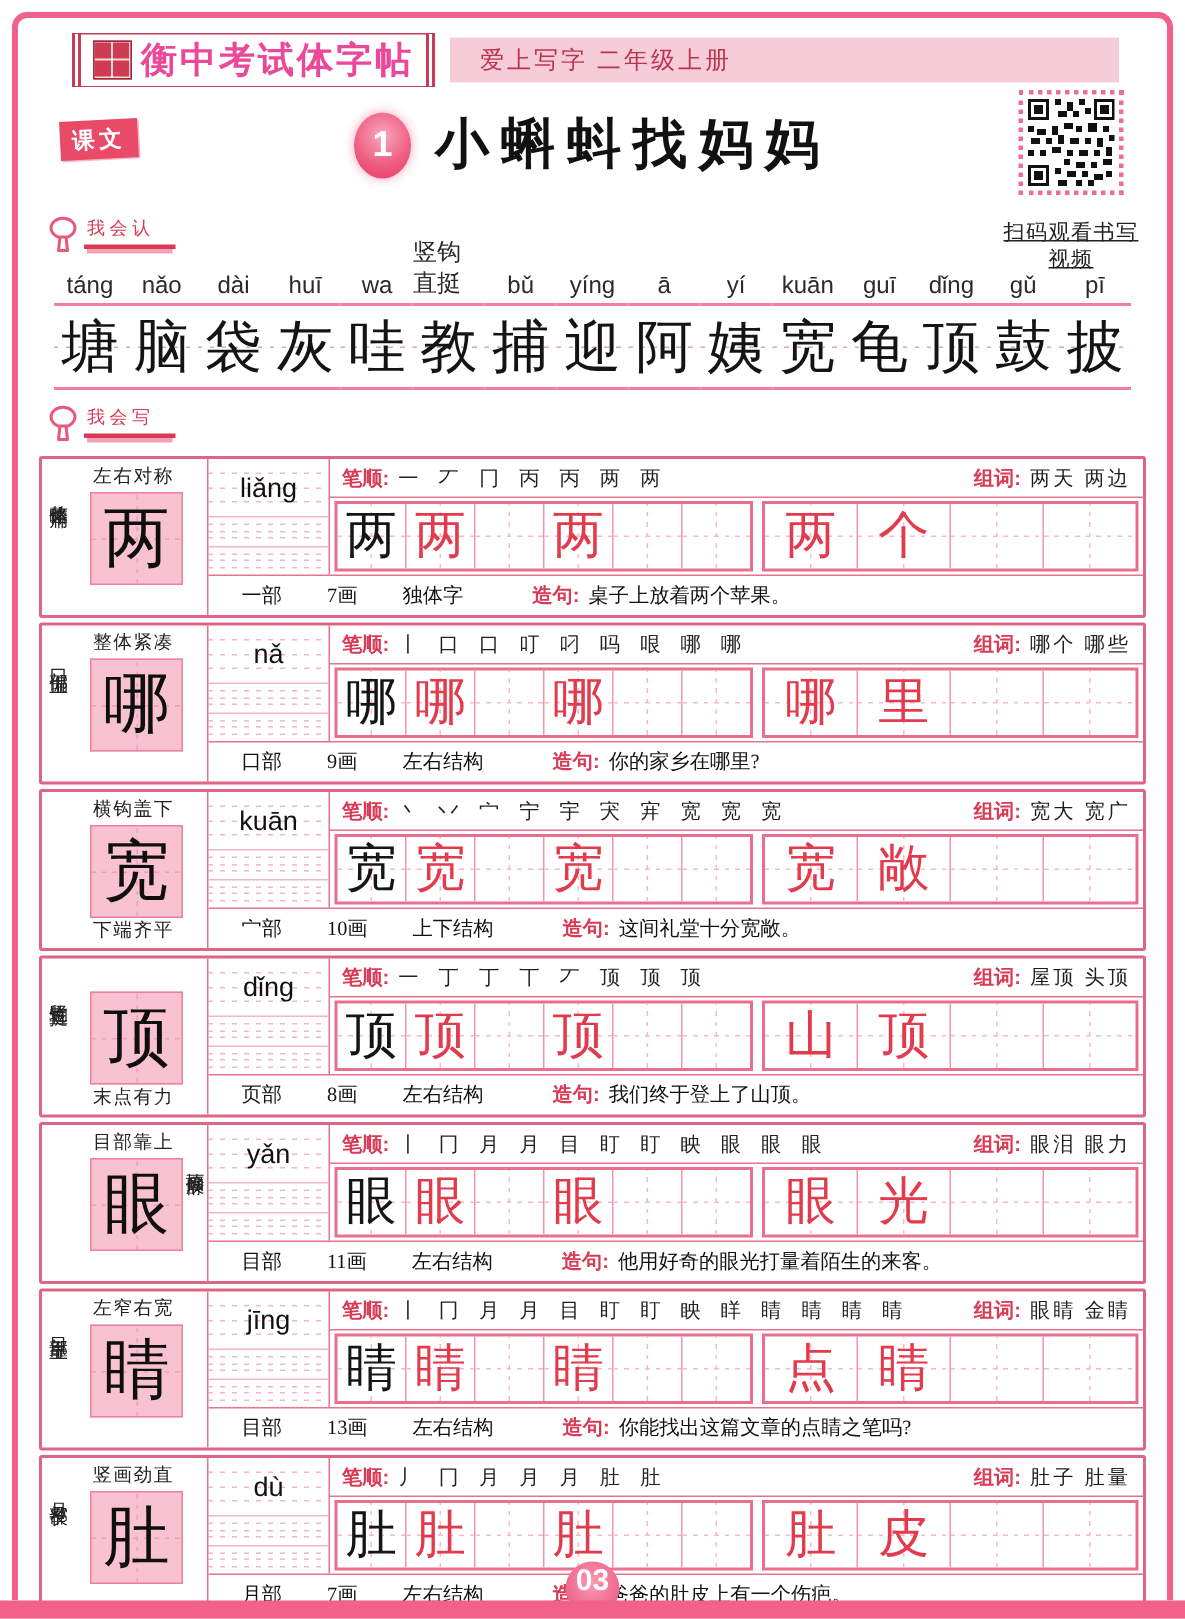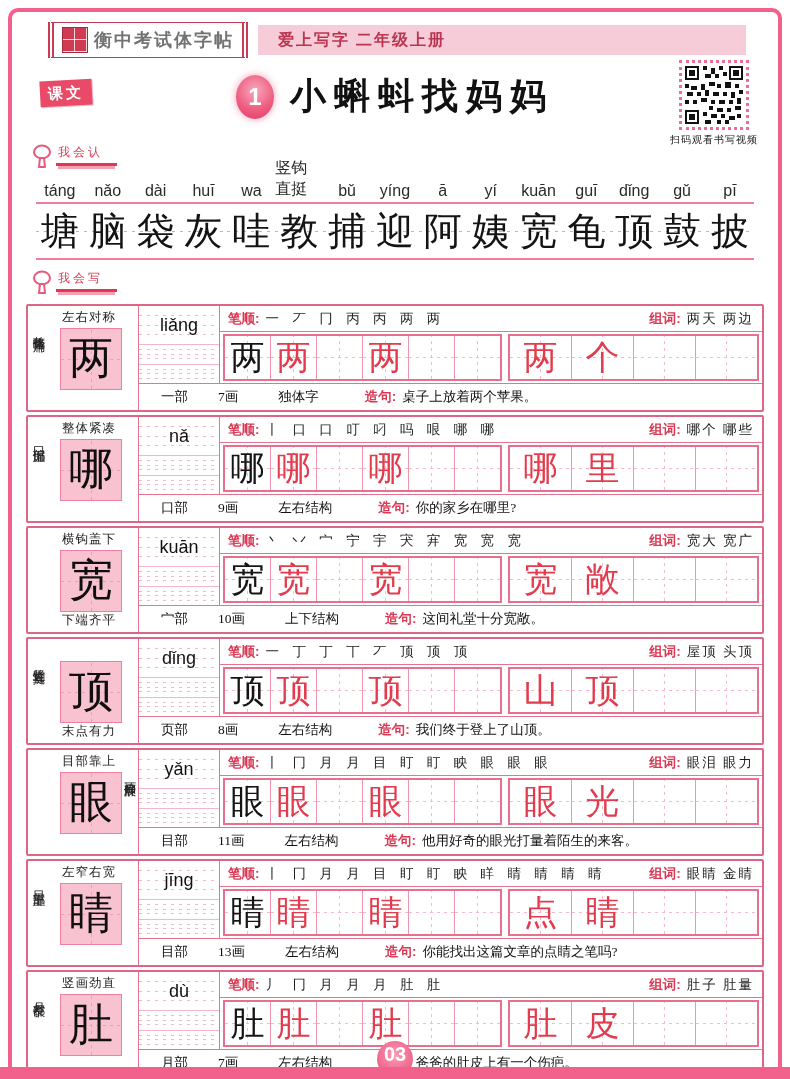--- a/index.html
+++ b/index.html
@@ -10,41 +10,41 @@
   .content{position:absolute;left:26px;right:26px;top:18px;}
 
   
   .topbar{display:flex;align-items:center;height:40px;margin:2px 18px 0 22px;}
   .logo-box{display:flex;align-items:center;gap:6px;background:#fff;height:34px;padding:0 8px;
             border-top:1.5px solid #c93a55;border-bottom:1.5px solid #c93a55;
             border-left:6px double #c93a55;border-right:6px double #c93a55;}
   .seal{width:24px;height:24px;background:#cf3b52;border:1px solid #a82840;
         background-image:linear-gradient(#ffffffcc 1.5px,transparent 1.5px),linear-gradient(90deg,#ffffffcc 1.5px,transparent 1.5px);
         background-size:12px 12px;background-position:-1px -1px;}
-  .brand-text{font-family:"Liberation Serif","DejaVu Serif",serif;font-weight:bold;font-size:18px;letter-spacing:2px;color:#737373;text-align:right;}
+  .brand-text{font-family:"Liberation Serif","DejaVu Serif",serif;font-weight:bold;font-size:24px;letter-spacing:2px;color:#ec4899;text-align:right;}
   .series-strip{flex:1;height:30px;margin-left:10px;background:#f6ccd8;display:flex;align-items:center;}
-  .series-strip span{margin-left:20px;color:#b93550;font-weight:bold;font-size:16px;letter-spacing:2px;
+  .series-strip span{margin-left:20px;color:#b93550;font-weight:normal;font-size:16px;letter-spacing:2px;
                      font-family:"Liberation Serif","DejaVu Serif",serif;text-align:center;}
 
   
   .lesson-head{position:relative;height:76px;margin-top:8px;}
   .kewen-badge{position:absolute;left:14px;top:12px;width:52px;height:26px;background:#e84a68;color:#fff;
                font-size:15px;font-weight:bold;display:flex;align-items:center;justify-content:center;
                letter-spacing:3px;transform:rotate(-3deg);box-shadow:1px 1px 0 #f9b7c6;}
   .lesson-title-wrap{position:absolute;left:50%;top:4px;transform:translateX(-50%);
                      display:flex;align-items:center;gap:16px;white-space:nowrap;}
   .lesson-num{width:38px;height:44px;border-radius:50%;color:#fff;font-size:24px;font-weight:bold;
               display:flex;align-items:center;justify-content:center;
               background:radial-gradient(circle at 50% 35%,#f9a8bd 0%,#ee5f82 55%,#e73762 100%);
               box-shadow:0 0 8px #f4a3b8;}
   .lesson-title{margin:0;font-family:"Liberation Serif","DejaVu Serif",serif;font-size:36px;font-weight:bold;
                 letter-spacing:8px;color:#111;}
   .qr-wrap{position:absolute;right:2px;top:-8px;width:96px;text-align:center;}
   .qr{display:inline-block;background:#fff;border:3px dotted #ee6d95;padding:3px;line-height:0;}
-  .qr-caption{font-size:10px;color:#222;margin-top:3px;letter-spacing:1px;}
+  .qr-caption{font-size:14px;color:#222;margin-top:16px;letter-spacing:1px;text-decoration:underline;}
 
   
   .section-label{display:flex;align-items:flex-start;gap:4px;height:30px;margin-left:6px;}
   .pin-icon{line-height:0;}
   .section-text{font-size:12px;font-weight:normal;color:#d93a55;letter-spacing:3px;
                 font-family:"Liberation Serif","DejaVu Serif",serif;
                 border-bottom:3px solid #d93a55;box-shadow:0 5px 0 -2px #f4a0b5;padding:0 14px 2px 2px;}
 
   
   .rec-grid{display:flex;margin:2px 10px 0 10px;}
@@ -98,21 +98,21 @@
          background-size:100% 1px,1px 100%;background-position:0 50%,50% 0;background-repeat:no-repeat;}
   .pcell:last-child{border-right:none;}
   .pgroup-a .pcell{width:45px;}
   .pgroup-b{flex:1;}
   .pgroup-b .pcell{flex:1;}
   .pcell.black{color:#151515;}
   .pcell.red{color:#e23b4d;}
   .bottom-strip{height:26px;border-top:1.5px solid #e8738f;display:flex;align-items:center;
                 font-size:13.5px;color:#111;white-space:nowrap;overflow:hidden;
                 font-family:"Liberation Serif","DejaVu Serif",serif;}
-  .radical{margin-left:22px;}  .count{margin-left:30px;}  .structure{margin-left:40px;font-family:Liberation Serif, serif;}
+  .radical{margin-left:22px;}  .count{margin-left:30px;}  .structure{margin-left:30px;font-family:Liberation Serif, serif;}
   .zaoju{margin-left:46px;display:flex;align-items:center;}
   .zaoju .lbl{font-family:"Liberation Sans",sans-serif;}
 
   
   .page-circle{position:absolute;left:50%;transform:translateX(-50%);bottom:2px;width:36px;height:36px;
                border-radius:50%;z-index:1;color:#fff;font-size:20px;font-weight:bold;text-align:center;
                line-height:26px;background:radial-gradient(circle at 50% 40%,#f89cb4,#ef5f88 75%);}
   .bottom-bar{position:absolute;left:0;right:0;bottom:0;height:12px;background:#f2618c;z-index:2;}
 </style>
 </head>

